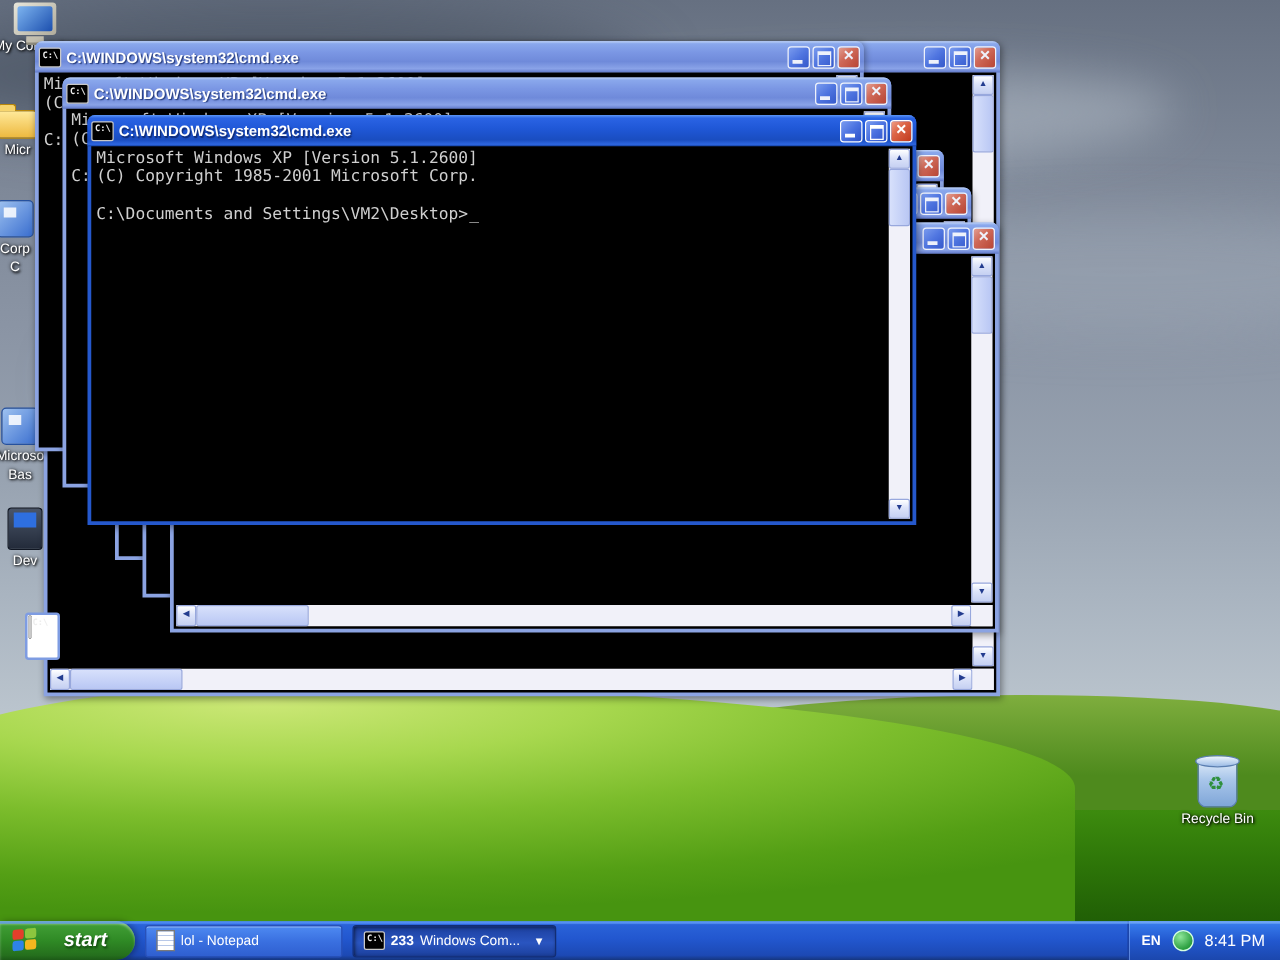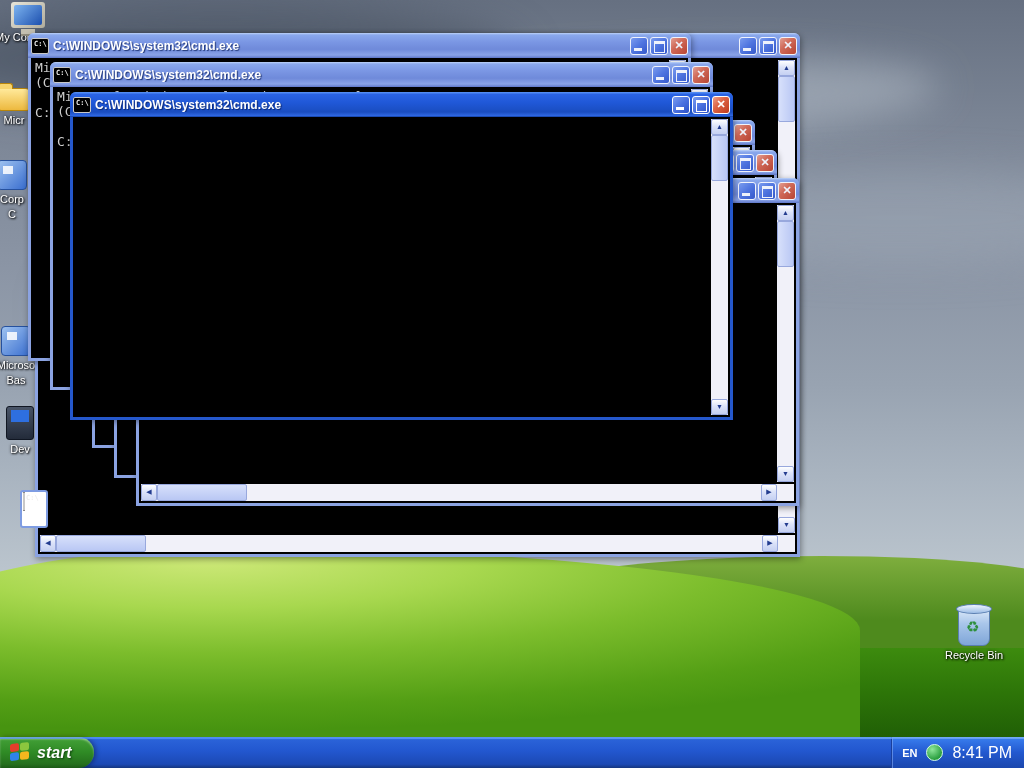--- a/index.html
+++ b/index.html
@@ -83,21 +83,21 @@
   .w-big{left:35px;top:33px;width:765px;height:524px}
 
   #win-frag{position:absolute;left:20px;top:490px;width:22px;height:32px;background:#fff;
             border:2px solid #7e9ce2;border-radius:3px;padding:1px}
 
   
   .taskbar{position:absolute;left:0;right:0;bottom:0;height:31px;display:flex;align-items:center;
        background:linear-gradient(180deg,#3c7cf0 0%,#2a62d8 10%,#2257cf 45%,#1c49b4 88%,#15367f 100%)}
   .taskbar::before{content:"";position:absolute;top:0;left:0;right:0;height:2px;
        background:linear-gradient(90deg,#4f8df5,#79b0f8);opacity:.7}
-  .start-btn{height:31px;padding:0 22px 0 10px;display:flex;align-items:center;gap:6px;
+  .start-btn{height:31px;padding:0 22px 0 10px;display:flex;align-items:center;gap:20px;
        border-radius:0 16px 16px 0;cursor:pointer;
        background:linear-gradient(180deg,#7ec46f 0%,#3f9c34 12%,#2f8a25 50%,#256f1d 88%,#1c5a16 100%);
        box-shadow:2px 0 5px rgba(0,0,0,.35), inset 0 2px 2px rgba(255,255,255,.35)}
   .start-label{color:#fff;font-style:italic;font-weight:bold;font-size:16px;text-shadow:1px 1px 2px rgba(0,40,0,.7)}
   .xp-flag{width:21px;height:19px;display:grid;grid-template-columns:9px 9px;grid-template-rows:8px 8px;gap:1px;transform:skewY(-6deg)}
   .xp-flag span{border-radius:2px;display:block}
   .fl-r{background:#e33e2b}.fl-g{background:#8cc63e}.fl-b{background:#2e83e8}.fl-y{background:#f3b71e}
   .task-btn{height:24px;margin-left:8px;display:flex;align-items:center;gap:5px;padding:0 8px;min-width:0;
        border:1px solid #2951b8;border-radius:3px;color:#fff;font-size:11px;cursor:pointer;
        background:linear-gradient(180deg,#4e8af2 0%,#3a70e0 50%,#2f5fd0 100%);
@@ -111,21 +111,21 @@
   .chev{margin-left:auto;font-size:9px}
   .note-ico{width:13px;height:15px;background:repeating-linear-gradient(180deg,#fff 0 3px,#b8c8e8 3px 4px);
        border:1px solid #7a7a7a;flex:0 0 13px}
   .cmdico.small{flex:0 0 15px;height:13px}
   .tray{margin-left:auto;height:31px;display:flex;align-items:center;gap:9px;padding:0 12px 0 10px;
        background:linear-gradient(180deg,#3a80f0,#2258cf 50%,#1b47ad);border-left:1px solid #1a3f9d;
        box-shadow:inset 1px 1px 0 rgba(130,170,245,.6)}
   .tray-lang{color:#fff;font-weight:bold;font-size:11px}
   .tray-ico{width:15px;height:15px;border-radius:50%;background:radial-gradient(circle at 35% 30%,#8fe79a,#2a9e3f 70%);
        border:1px solid #d6ffe0;position:relative}
-  .tray-time{color:#fff;font-size:16px;white-space:nowrap}
+  .tray-time{color:#fff;font-size:13px;white-space:nowrap}
 </style>
 </head>
 <body>
 
 <div class="sky">
   <div class="cloud cl1"></div>
   <div class="cloud cl2"></div>
   <div class="cloud cl3"></div>
   <div class="cloud cl4"></div>
   <div class="grassbase"></div>
@@ -325,20 +325,24 @@
     <div class="titlebar">
       <span class="cmdico"></span>
       <span class="wtitle">C:\WINDOWS\system32\cmd.exe</span>
       <span class="wbtns">
         <span class="wbtn min"></span>
         <span class="wbtn max"></span>
         <span class="wbtn close">✕</span>
       </span>
     </div>
     <div class="body">
+      <pre class="ctext"><span>Microsoft Windows XP [Version 5.1.2600]
+(C) Copyright 1985-2001 Microsoft Corp.
+
+C:\Documents and Settings\VM2\Desktop&gt;</span><span class="cursor">_</span></pre>
       <div class="vscroll">
         <span class="sarrow">▲</span>
         <span class="sthumb"></span>
         <span class="sfill"></span>
         <span class="sarrow">▼</span>
       </div>
 
     </div>
   </div>
   </div>
@@ -346,18 +350,28 @@
 <div class="taskbar">
   <div class="start-btn">
     <span class="xp-flag">
       <span class="fl-r"></span>
         <span class="fl-g"></span>
         <span class="fl-b"></span>
         <span class="fl-y"></span>
     </span>
     <span class="start-label">start</span>
   </div>
+  <div class="task-btn t-notepad">
+    <span class="note-ico"></span>
+    <span class="task-label">lol - Notepad</span>
+  </div>
+  <div class="task-btn t-group pressed">
+    <span class="cmdico small"></span>
+    <span class="task-count">233</span>
+    <span class="task-label">Windows Com...</span>
+    <span class="chev">▼</span>
+  </div>
   <div class="tray">
     <span class="tray-lang">EN</span>
     <span class="tray-ico"></span>
     <span class="tray-time">8:41 PM</span>
   </div>
 </div>
 
 </body></html>

